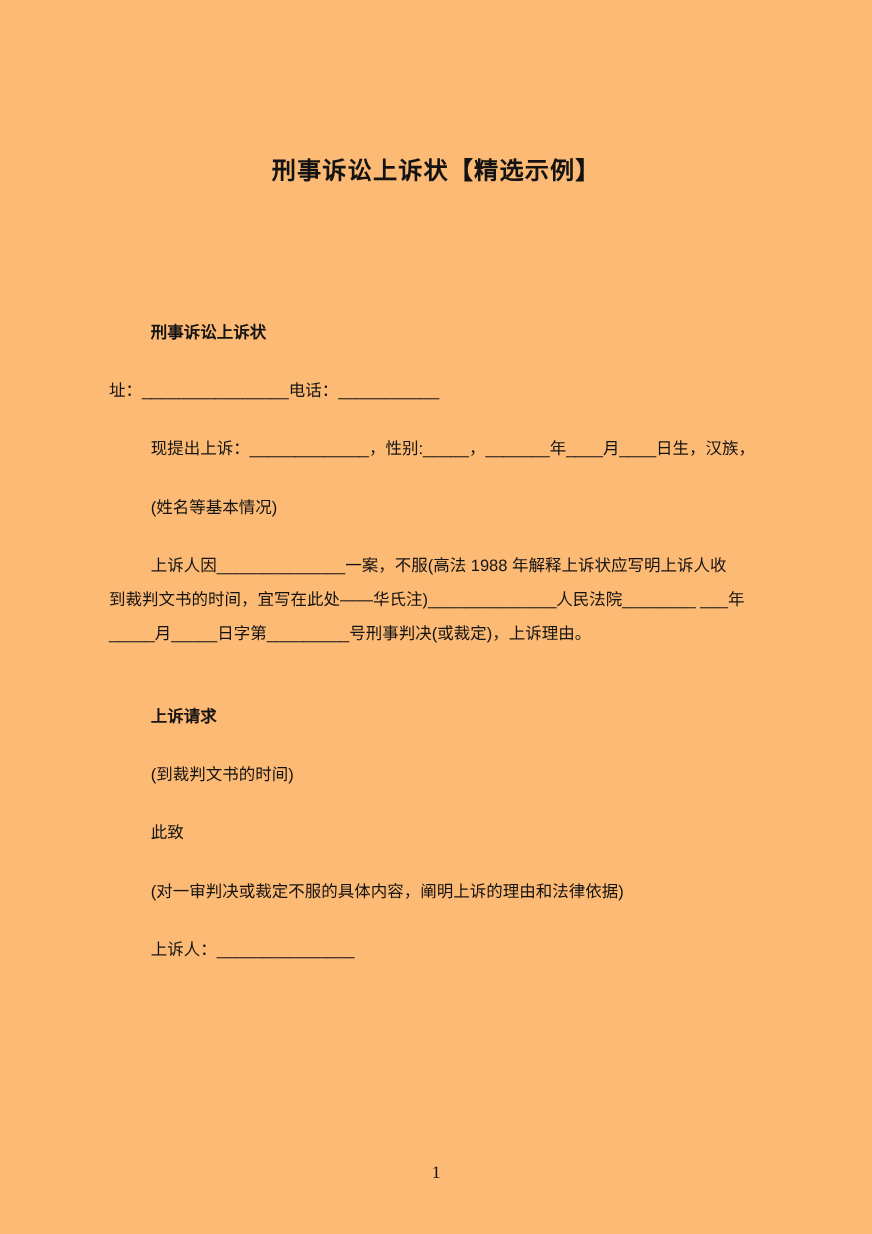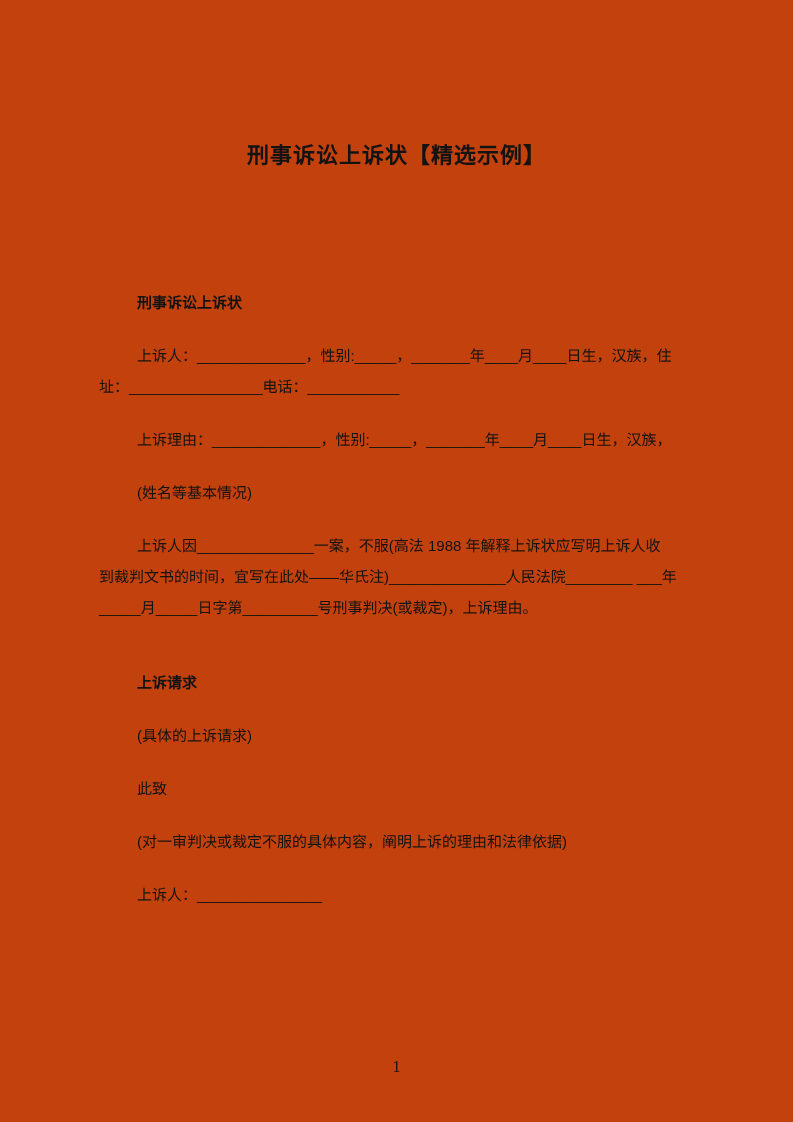--- a/index.html
+++ b/index.html
@@ -5,21 +5,21 @@
   html, body {
     margin: 0;
     padding: 0;
     background: #ffffff;
   }
   .page {
     position: relative;
     width: 793px;
     height: 1122px;
     margin: 0 auto;
-    background: #c2410c;
+    background: #fdba74;
     box-sizing: border-box;
     padding: 141px 99px 0 99px;
     overflow: hidden;
     font-family: "Liberation Sans", "DejaVu Sans", sans-serif;
     color: #131313;
   }
   .doc-title {
     margin: 0 0 116px 0;
     font-size: 22px;
     line-height: 30px;
@@ -62,44 +62,43 @@
 
 <div class="page">
 
   <h1 class="doc-title">刑事诉讼上诉状【精选示例】</h1>
 
   <div class="para">
     <div class="line indent subtitle">刑事诉讼上诉状</div>
   </div>
 
   <div class="para">
-    <div class="line indent">上诉人：_____________，性别:_____，_______年____月____日生，汉族，住</div>
     <div class="line">址：________________电话：___________</div>
   </div>
 
   <div class="para">
-    <div class="line indent">上诉理由：_____________，性别:_____，_______年____月____日生，汉族，</div>
+    <div class="line indent">现提出上诉：_____________，性别:_____，_______年____月____日生，汉族，</div>
   </div>
 
   <div class="para">
     <div class="line indent">(姓名等基本情况)</div>
   </div>
 
   <div class="para">
     <div class="line indent">上诉人因______________一案，不服(高法 1988 年解释上诉状应写明上诉人收</div>
     <div class="line">到裁判文书的时间，宜写在此处——华氏注)______________人民法院________ ___年</div>
     <div class="line">_____月_____日字第_________号刑事判决(或裁定)，上诉理由。</div>
   </div>
 
   <div class="para">
     <div class="line indent section-heading">上诉请求</div>
   </div>
 
   <div class="para">
-    <div class="line indent">(具体的上诉请求)</div>
+    <div class="line indent">(到裁判文书的时间)</div>
   </div>
 
 
   <div class="para">
     <div class="line indent">此致</div>
   </div>
 
   <div class="para">
     <div class="line indent">(对一审判决或裁定不服的具体内容，阐明上诉的理由和法律依据)</div>
   </div>

